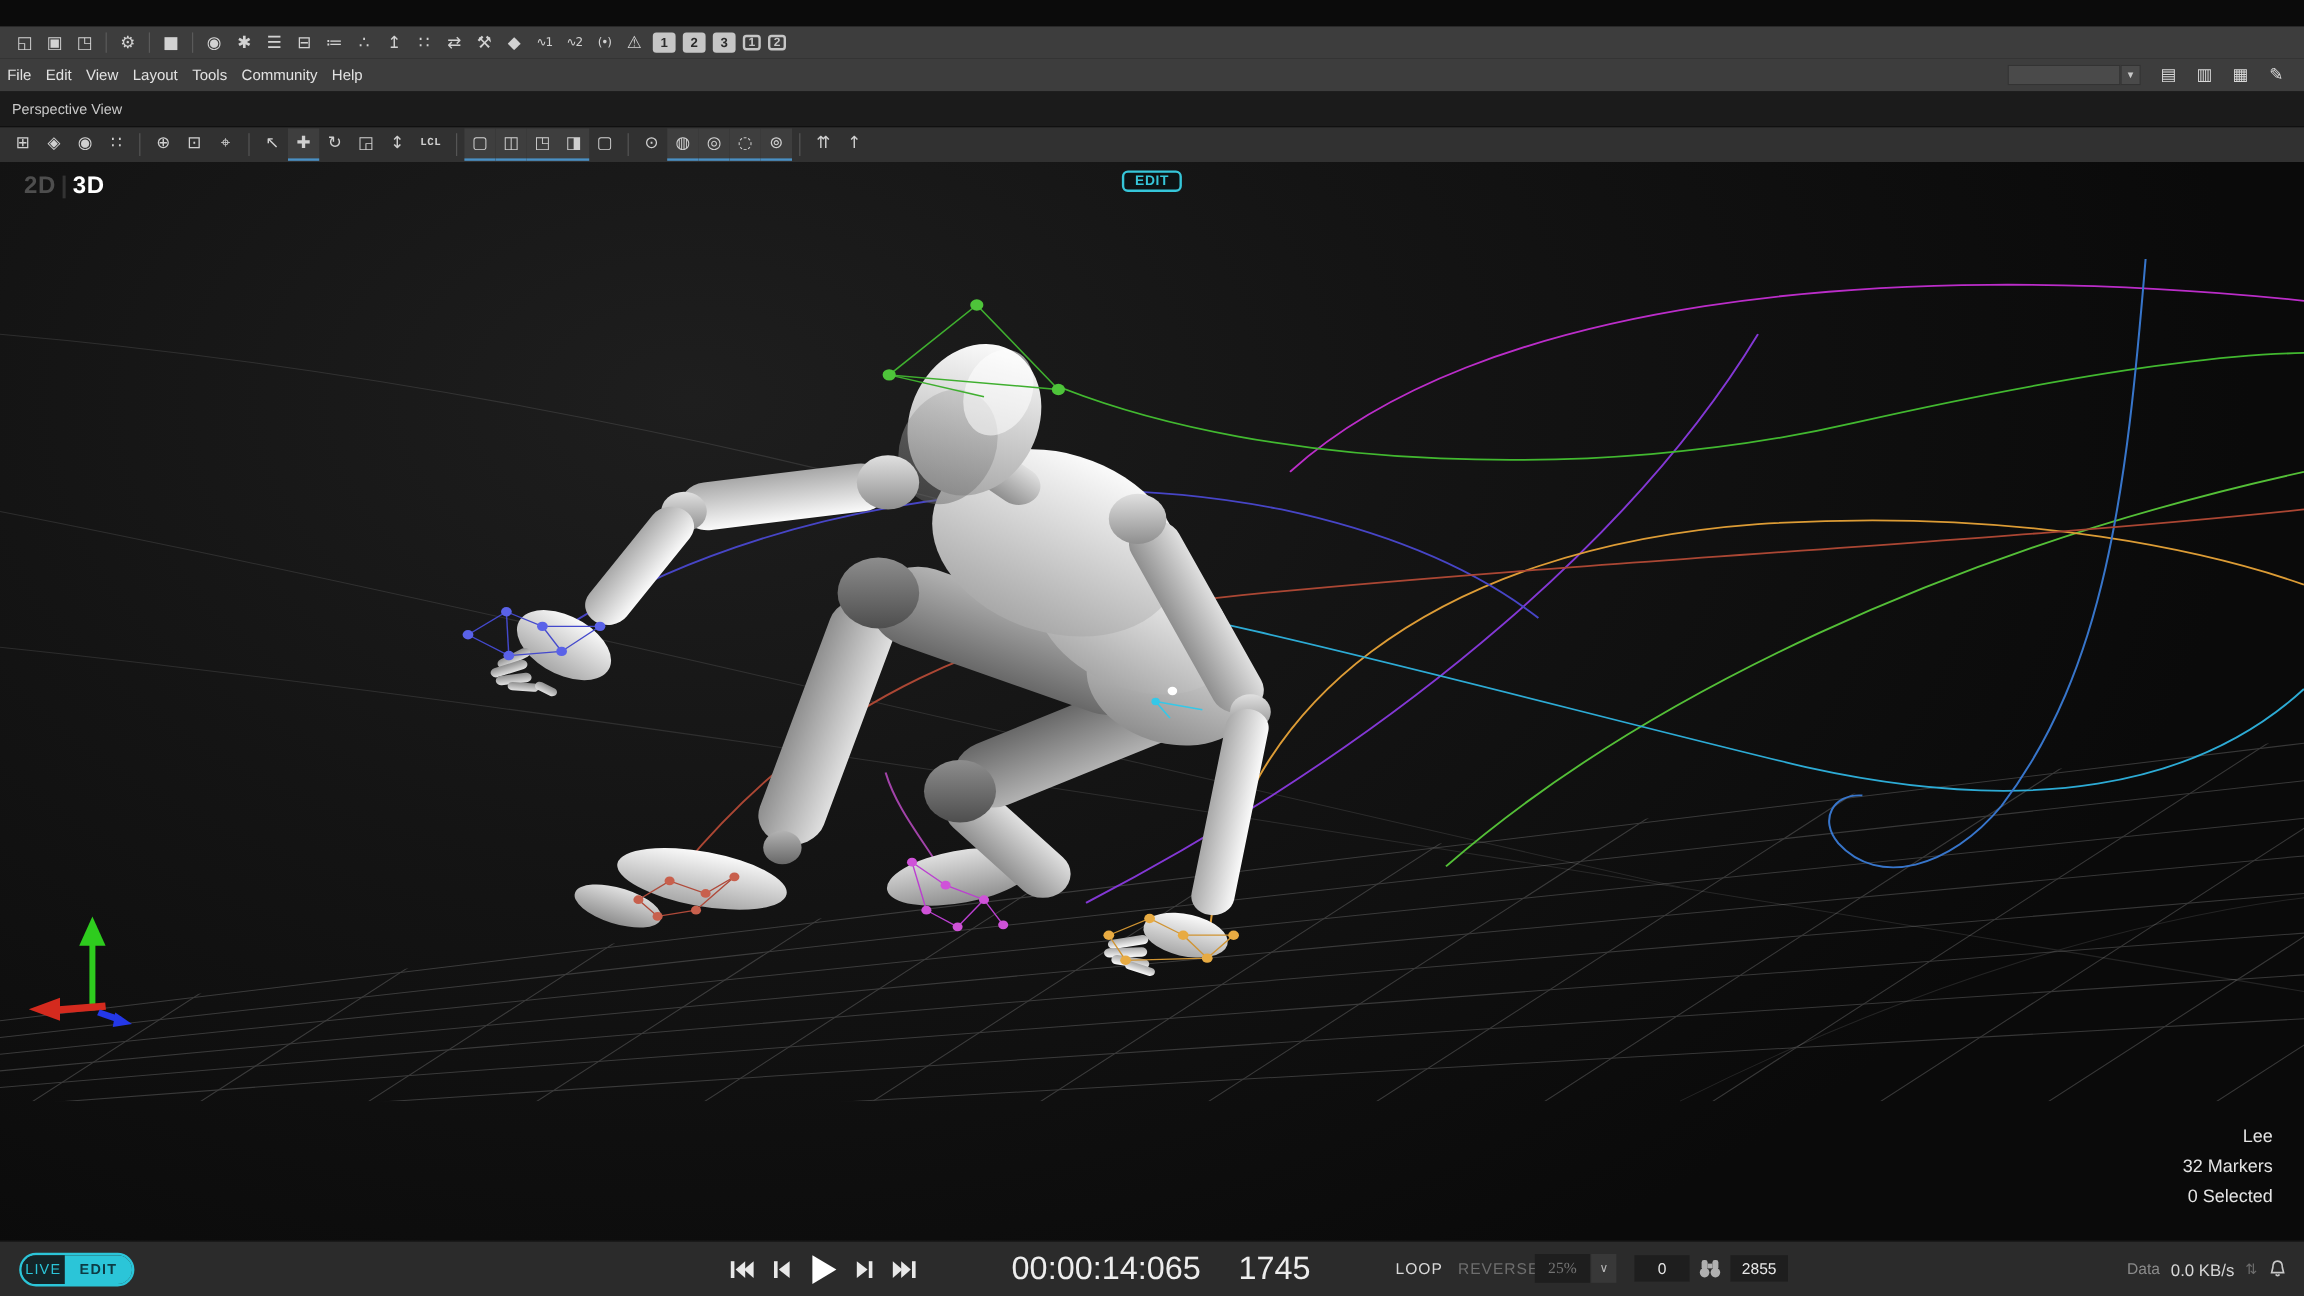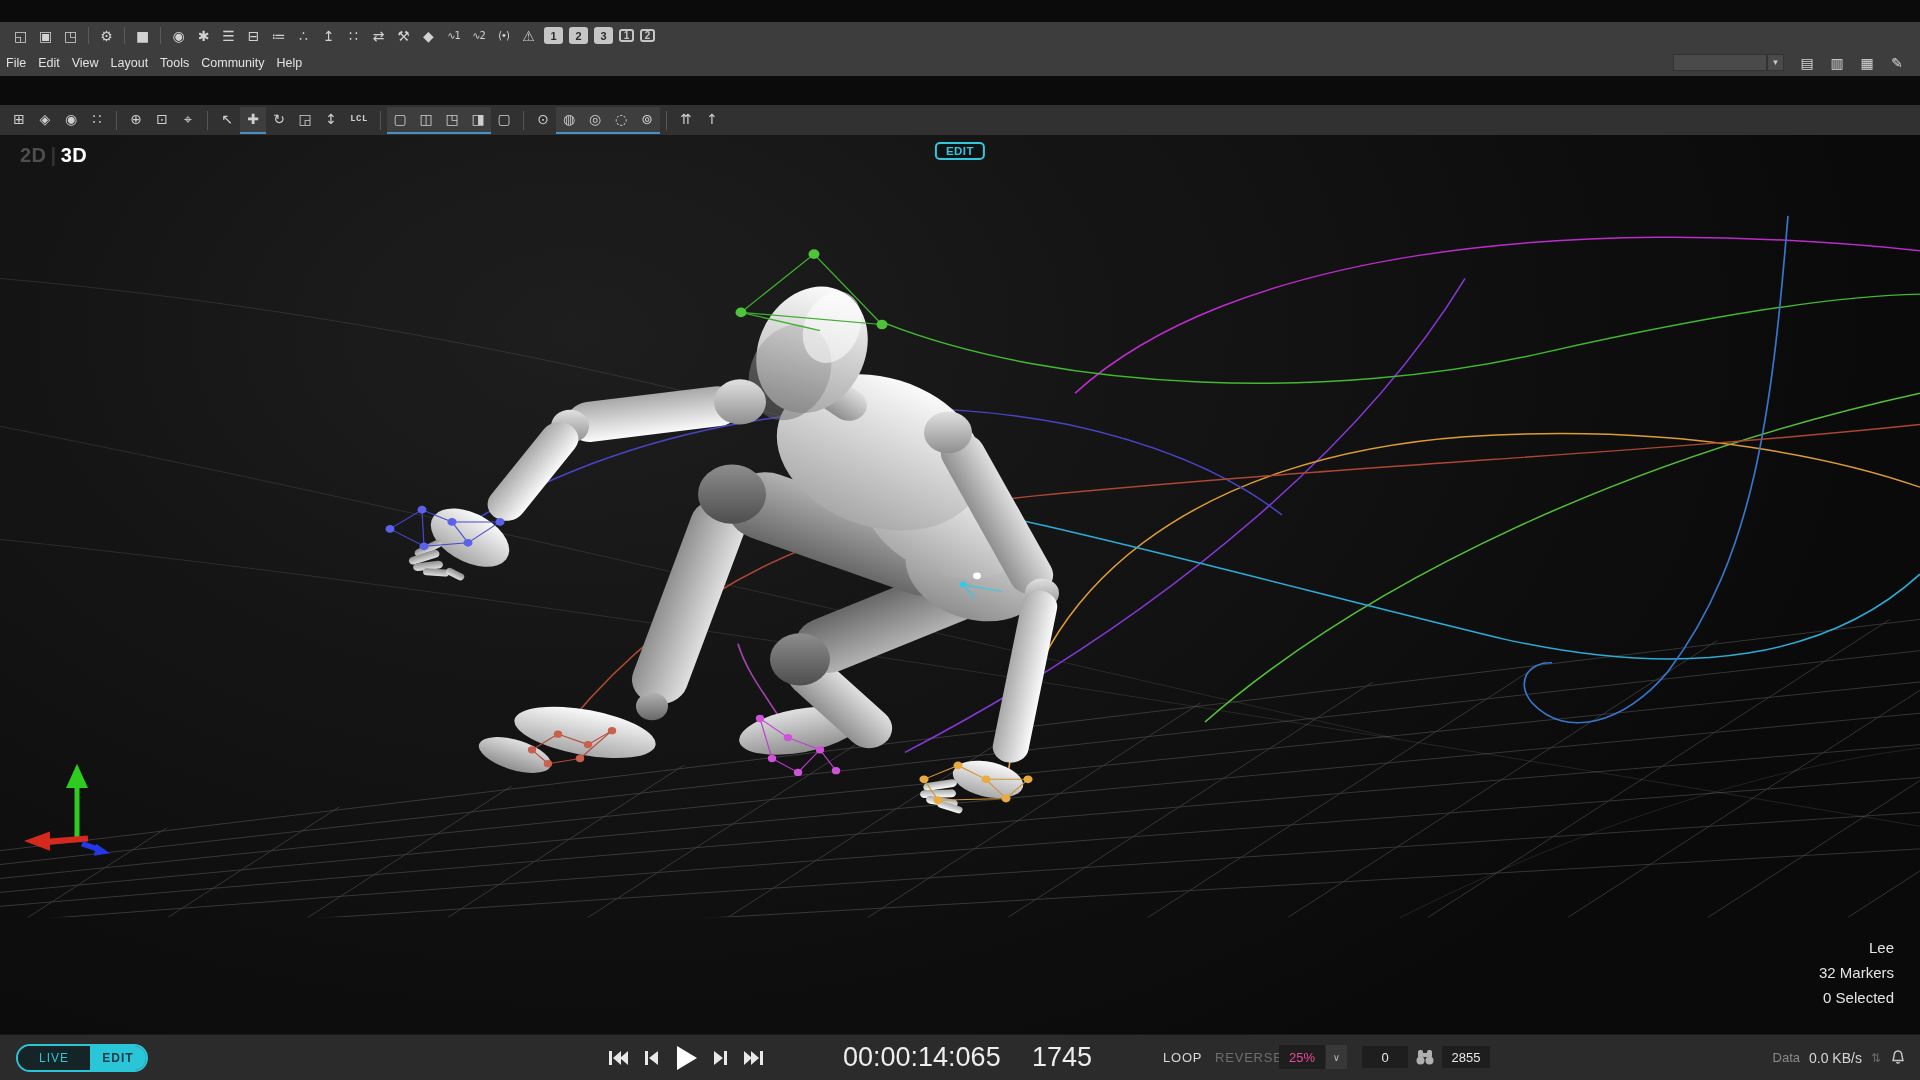--- a/index.html
+++ b/index.html
@@ -48,32 +48,32 @@
             background:radial-gradient(ellipse 1300px 850px at 30% 22%, #1e1e1e 0%, #141414 45%, #0a0a0a 100%);}
   .scene{position:absolute;inset:0;width:100%;height:100%;}
   .mode-toggle{position:absolute;top:9px;left:20px;font-size:20px;font-weight:bold;letter-spacing:.5px;}
   .m2d{color:#4e4e4e;} .msep{color:#333;padding:0 4px;} .m3d{color:#fff;}
   .edit-badge{position:absolute;top:7px;left:50%;transform:translateX(-50%);border:2px solid #36c6d9;color:#36c6d9;
               background:rgba(8,18,20,.55);border-radius:5px;padding:1px 9px;font-size:11.5px;font-weight:bold;letter-spacing:.5px;}
   .scene-info{position:absolute;right:26px;top:800px;text-align:right;color:#e4e4e4;font-size:15px;line-height:25px;}
   
   .bottombar{position:absolute;bottom:0;left:0;right:0;height:45px;background:#2b2b2b;border-top:1px solid #1a1a1a;z-index:30;}
   .live-toggle{position:absolute;left:16px;top:9px;display:flex;border:2px solid #2bc5d8;border-radius:14px;overflow:hidden;height:24px;}
-  .lt-live{width:72px;display:flex;align-items:center;justify-content:center;color:#2bc5d8;background:#142427;
+  .lt-live{width:36px;display:flex;align-items:center;justify-content:center;color:#2bc5d8;background:#142427;
            font-size:12px;letter-spacing:1px;border:0;font-family:"Liberation Sans",sans-serif;}
   .lt-edit{width:56px;display:flex;align-items:center;justify-content:center;background:#2bc5d8;color:#0d3b44;
            font-size:12px;font-weight:bold;letter-spacing:1px;border:0;font-family:"Liberation Sans",sans-serif;}
   .playback{position:absolute;left:606px;top:0;height:45px;display:flex;align-items:center;gap:11px;}
   .pbtn{background:none;border:0;padding:0;display:flex;align-items:center;}
   .timecode{position:absolute;left:843px;top:7px;font-size:27px;color:#ededed;}
   .framenum{position:absolute;left:1032px;top:7px;font-size:27px;color:#ededed;}
   .loop{position:absolute;left:1157px;top:14px;font-size:13px;color:#d8d8d8;letter-spacing:.8px;background:none;border:0;font-family:"Liberation Sans",sans-serif;}
   .reverse{position:absolute;left:1209px;top:14px;font-size:13px;color:#6e6e6e;letter-spacing:.8px;background:none;border:0;font-family:"Liberation Sans",sans-serif;}
   .speed{position:absolute;left:1279px;top:10px;display:flex;}
-  .speed-box{width:46px;height:24px;background:#1e1e1e;color:#ec4899;font-size:13px;display:flex;align-items:center;justify-content:center;}
+  .speed-box{width:46px;height:24px;background:#1e1e1e;color:#737373;font-size:13px;display:flex;align-items:center;justify-content:center;font-family:Liberation Serif, serif;}
   .speed-chevron{width:21px;height:24px;background:#383838;color:#b8b8b8;font-size:10px;display:flex;align-items:center;justify-content:center;border:0;margin-left:1px;font-family:"DejaVu Sans",sans-serif;}
   .rfield{position:absolute;top:11px;height:22px;background:#1e1e1e;color:#e8e8e8;font-size:13px;display:flex;align-items:center;justify-content:center;}
   .rstart{left:1362px;width:46px;} .rend{left:1442px;width:48px;}
   .binocs{position:absolute;left:1414px;top:12px;}
   .data-group{position:absolute;right:14px;top:0;height:45px;display:flex;align-items:center;gap:9px;margin-left:44px;}
   .data-label{color:#8a8a8a;font-size:13px;}
   .data-rate{color:#d6d6d6;font-size:14px;}
   .sort-icon{color:#6e6e6e;font-size:12px;font-family:"DejaVu Sans",sans-serif;}
 </style>
 </head>
@@ -183,20 +183,23 @@
       <div style="display:flex;gap:8px">
 
       <button class="mbicon"><span>▤</span></button>
           <button class="mbicon"><span>▥</span></button>
           <button class="mbicon"><span>▦</span></button>
           <button class="mbicon"><span>✎</span></button>
         </div>
     </div>
   </div>
 
+  <div class="tabbar">
+    <span class="tab">Perspective View</span>
+  </div>
 
   <div class="vtoolbar">
 
   <button class="vtbtn">
         <span>⊞</span>
       </button>
       <button class="vtbtn">
         <span>◈</span>
       </button>
       <button class="vtbtn">

